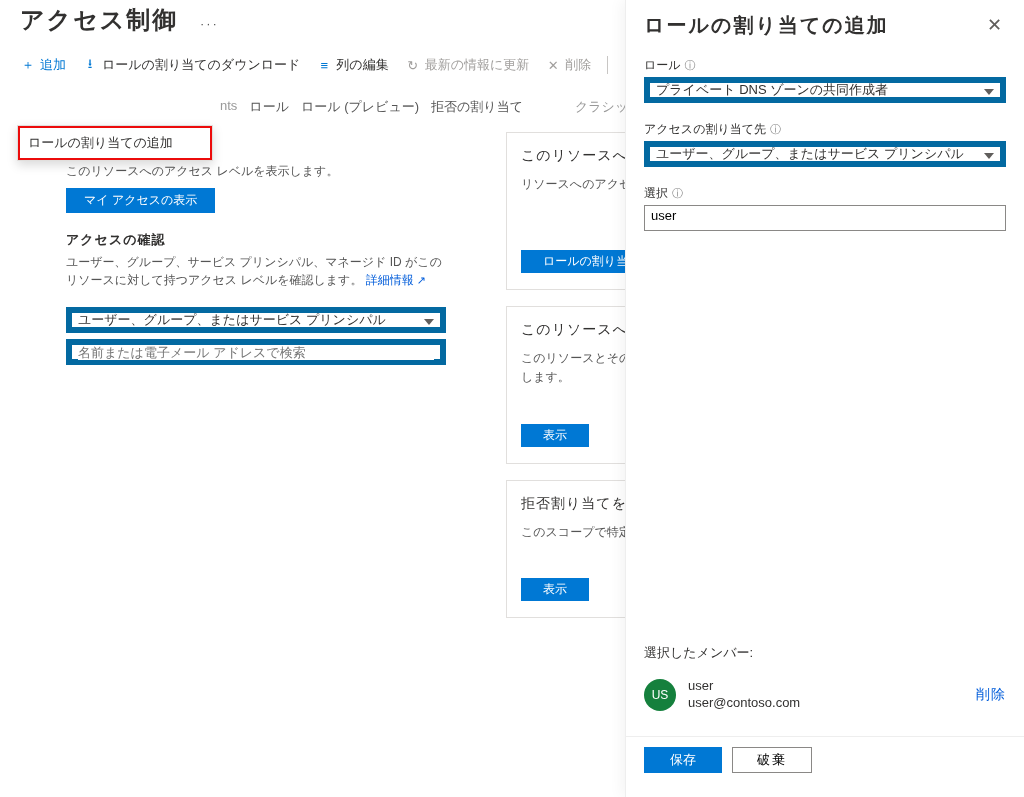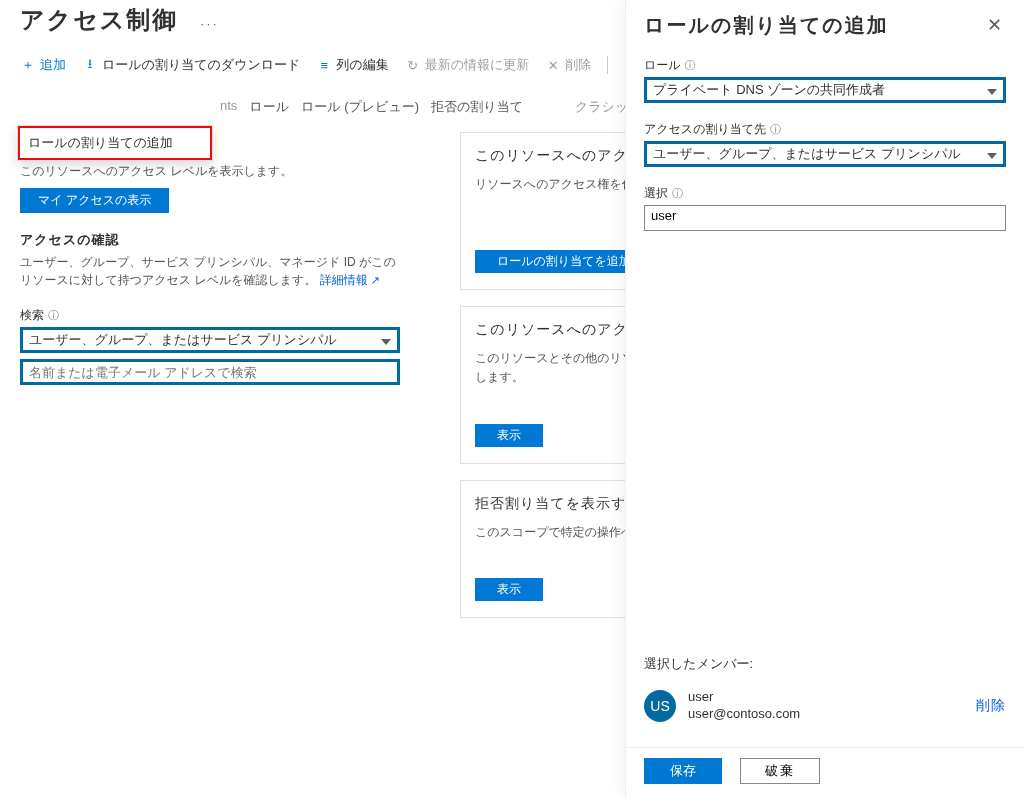--- a/index.html
+++ b/index.html
@@ -32,30 +32,30 @@
   .add-menu { position:absolute; left:17px; top:125px; width:196px; background:#fff;
       border:1px solid #e1dfdd; box-shadow:0 4px 10px rgba(0,0,0,.15); z-index:5;}
   .add-menu .mi { padding:8px 10px; font-size:13px; cursor:pointer; }
   .add-menu .mi.hl { border:2px solid #ec0b0b; padding:6px 8px; }
 
   .tabs { display:flex; gap:12px; padding:10px 0 12px 200px; color:#555; }
   .tabs .tab { cursor:pointer; padding:4px 0; }
   .tabs .ghost { color:#999; }
 
   .columns { display:flex; gap:30px; align-items:flex-start; }
-  .col { width:380px; }
+  .col { width:380px;margin-left:46px; }
 
   .block { margin: 8px 0 18px; }
   .block h3 { font-size:13px; font-weight:700; padding-bottom:4px; letter-spacing:1px; }
   .block p { font-size:12px; color:#555; line-height:1.5; }
   .btn { display:inline-block; background:#0078d4; color:#fff; border:none;
       padding:4px 18px; font-size:12px; margin-top:8px; cursor:pointer; }
   .ext::after{ content:" ↗"; font-size:11px; }
 
-  .select, .input { width:380px; border:3px solid #0369a1; height:26px;
+  .select, .input { width:380px; border:6px solid #0369a1; height:26px;
       padding:2px 6px; font-size:13px; background:#fff; display:flex; align-items:center;
       justify-content:space-between; }
   .input input { border:none; outline:none; width:100%; font-size:13px; font-family:inherit; }
   .chev-down::after { content:""; width:0;height:0;border-left:5px solid transparent;
       border-right:5px solid transparent;border-top:6px solid #605e5c; display:inline-block; }
 
   .card { border:1px solid #e1dfdd; padding:14px 14px 16px; margin:0 0 16px; width:380px; }
   .card h4 { font-size:14px; font-weight:400; letter-spacing:1px; margin-bottom:10px; }
   .card p.small { font-size:12px; color:#555; line-height:1.6; }
   .btn-slim { background:#0078d4;color:#fff;border:none;padding:3px 22px;font-size:12px;
@@ -76,27 +76,27 @@
   .panel .input-plain { width:100%; border:1px solid #8a8886; height:26px;
       padding:2px 6px; font-size:13px; }
   .panel .input-plain input { border:none;outline:none;width:100%;font-size:13px;font-family:inherit; }
 
   .not-found { margin-top:22px; font-size:13px; color:#323130; letter-spacing:0.5px; }
 
   .flex-fill { flex:1; }
   .sel-members { margin-top:auto; }
   .sel-members h5 { font-size:13px; font-weight:400; margin-bottom:16px; }
   .member { display:flex; align-items:center; gap:12px; }
-  .avatar { width:32px;height:32px;border-radius:16px;background:#0369a1;color:#fff;
-      display:flex;align-items:center;justify-content:center;font-size:14px; }
+  .avatar { width:32px;height:32px;border-radius:16px;background:#15803d;color:#fff;
+      display:flex;align-items:center;justify-content:center;font-size:12px; }
   .member .mtext { font-size:13px; line-height:1.3; }
   .remove { margin-left:auto; color:#015cda; cursor:pointer; font-size:14px; letter-spacing:1px; }
 
-  .panel-footer { border-top:1px solid #eee; margin:24px -18px 5px; padding:10px 18px 8px;
-      display:flex; gap:18px; }
+  .panel-footer { border-top:1px solid #eee; margin:24px -18px 16px; padding:10px 18px 8px;
+      display:flex; gap:10px; }
   .btn-primary { background:#0078d4;color:#fff;border:none;padding:4px 26px;font-size:13px;cursor:pointer; }
   .btn-secondary { background:#fff;border:1px solid #8a8886;padding:3px 24px;font-size:13px;cursor:pointer;letter-spacing:2px; }
 </style>
 </head>
 <body>
 
 <div class="main">
   
 
   <h1 class="title">アクセス制御</h1>
@@ -155,24 +155,20 @@
 
       <div class="block">
         <h3>アクセスの確認</h3>
         <p>
           <span>ユーザー、グループ、サービス プリンシパル、マネージド ID がこのリソースに対して持つアクセス レベルを確認します。</span>
           <a class="ext">詳細情報</a>
         </p>
       </div>
 
       <div class="block">
-        <div class="field-label">
-          <span>検索</span>
-          <span class="info"></span>
-        </div>
         <div class="select">
           <span>ユーザー、グループ、またはサービス プリンシパル</span>
           <span class="chev-down"></span>
         </div>
         <div style="height:6px"></div>
         <div class="input">
           <input placeholder="名前または電子メール アドレスで検索" style="">
         </div>
       </div>
     </div>

